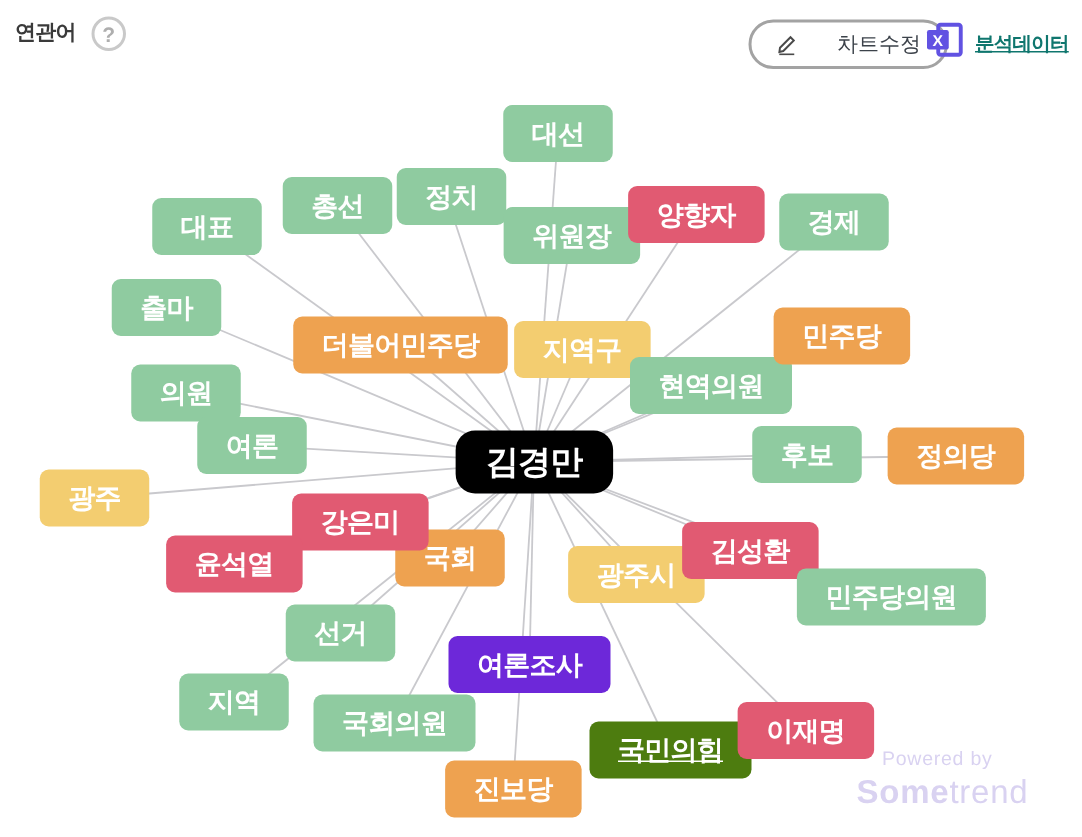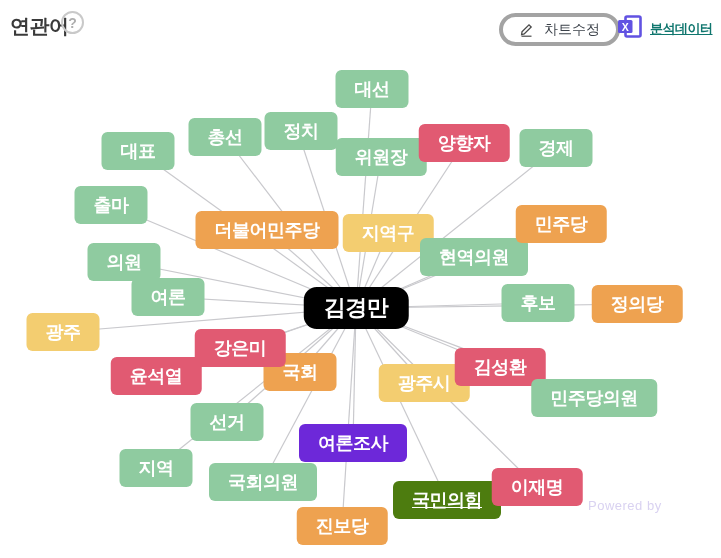--- a/index.html
+++ b/index.html
@@ -1,29 +1,29 @@
 <!DOCTYPE html>
 <html><head>
 <meta charset="utf-8">
 <style>
   * { box-sizing: border-box; margin: 0; padding: 0; }
   html, body { width: 721px; height: 558px; background: #ffffff; overflow: hidden;
     font-family: "Liberation Sans", sans-serif; }
   #stage { position: relative; width: 721px; height: 558px; background: #fff; }
 
   
-  .page-title { position: absolute; left: 10px; top: 13px; font-size: 20px;
+  .page-title { position: absolute; left: 10px; top: 13px; font-size: 14px;
     font-weight: 600; color: #3a3a3a; letter-spacing: -0.5px; }
   .help-circle { position: absolute; left: 61px; top: 11px; width: 23px; height: 23px;
     border: 2px solid #c9c9c9; border-radius: 50%; color: #aeaeae; font-size: 14px;
     font-weight: 700; display: flex; align-items: center; justify-content: center; }
 
   .edit-chart-btn { position: absolute; left: 499px; top: 13px; height: 33px;
-    padding: 0 16px; background: #fff; border: 4px solid #a3a3a3; border-radius: 17px;
-    display: flex; align-items: center; gap: 10px; font-size: 14px; color: #3c424a;
+    padding: 0 16px; background: #fff; border: 2px solid #a3a3a3; border-radius: 17px;
+    display: flex; align-items: center; gap: 26px; font-size: 14px; color: #3c424a;
     cursor: pointer; }
   .edit-chart-btn svg { display: block; }
 
   .analysis-link { position: absolute; left: 617px; top: 13px; display: flex;
     align-items: center; gap: 6px; cursor: pointer; }
   .analysis-link .label { font-size: 13px; font-weight: 600; color: #0f766e;
     letter-spacing: -0.5px; text-decoration: underline; }
 
   
   #edges { position: absolute; left: 0; top: 0; }
@@ -135,15 +135,16 @@
       <div class="node" style="left: 263px; top: 482px; background: rgb(143, 203, 160);">국회의원</div>
       <div class="node" style="left: 353px; top: 443px; background: #6d28d9;">여론조사</div>
       <div class="node" style="left: 342px; top: 526px; background: rgb(238, 162, 80);">진보당</div>
       <div class="node" style="left: 447px; top: 500px; background: #4d7c0f; text-decoration: underline;">국민의힘</div>
       <div class="node" style="left: 537px; top: 487px; background: rgb(225, 90, 114);">이재명</div>
       <div class="node center" style="left: 356px; top: 308px; background: rgb(0, 0, 0);">김경만</div>
     </div>
 
   <div class="watermark">
     <div class="powered">Powered by</div>
+    <div class="brand"><b>Some</b><span>trend</span></div>
   </div>
 
 </div>
 
 </body></html>

